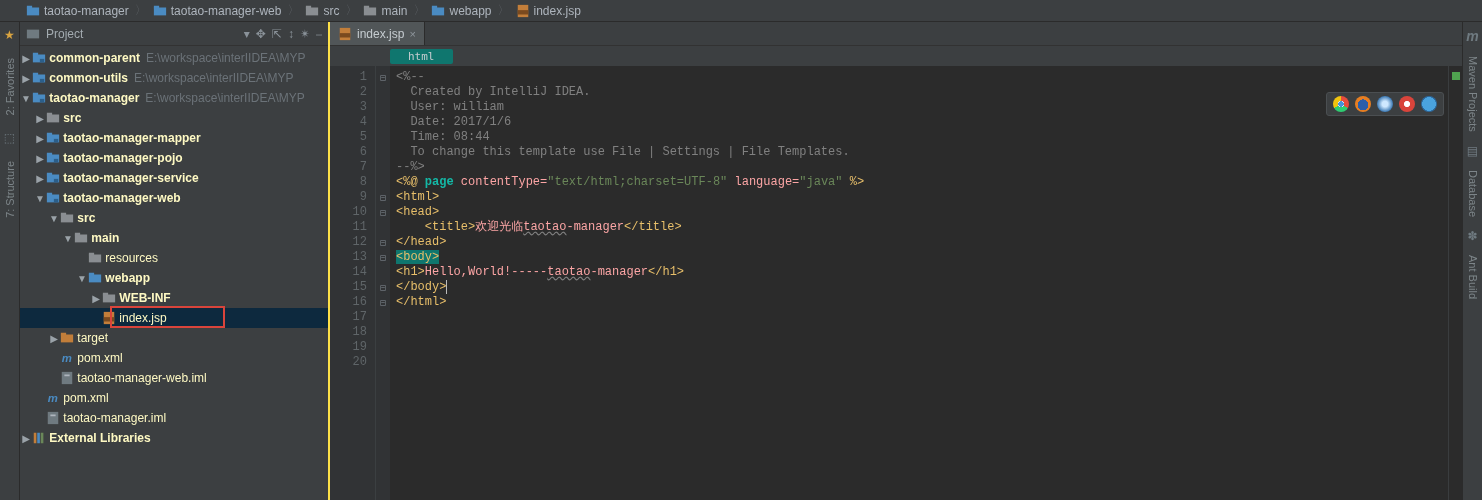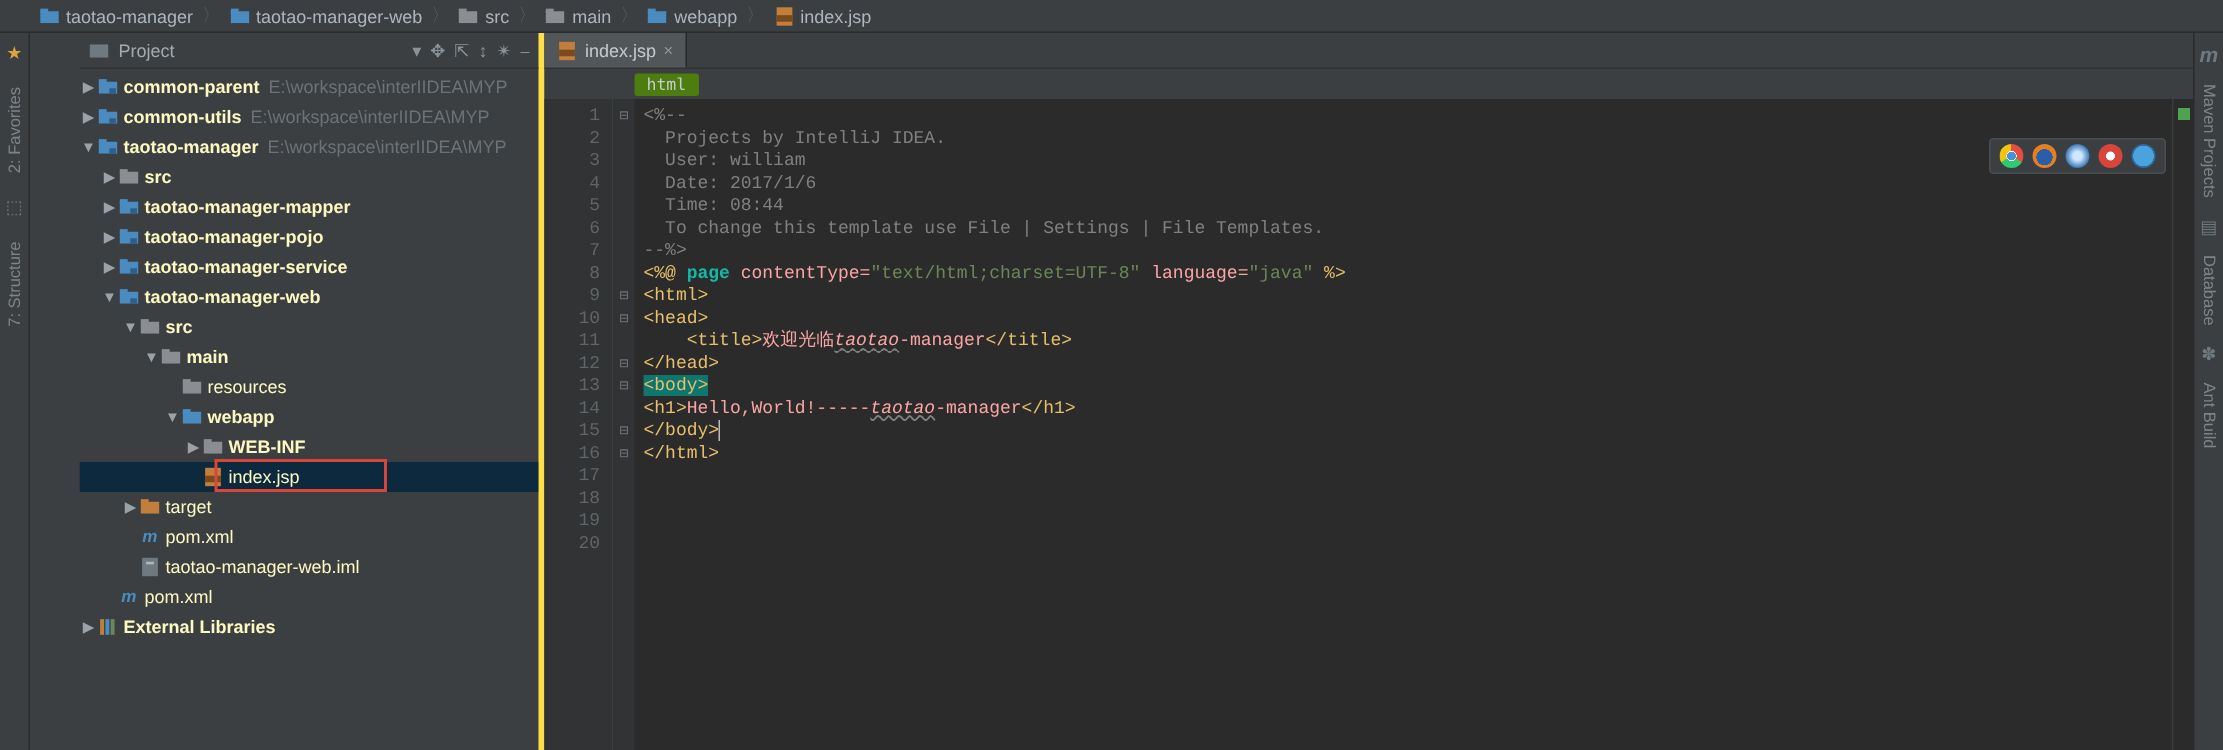--- a/index.html
+++ b/index.html
@@ -14,21 +14,21 @@
 .mainrow { display: flex; flex: 1; min-height: 0; }
 
 .leftbar { width: 20px; background: #3c3f41; border-right: 1px solid #2b2b2b; display: flex; flex-direction: column; align-items: center; gap: 10px; padding-top: 6px; }
 .leftbar .vtext { writing-mode: vertical-rl; transform: rotate(180deg); font-size: 11px; color: #7d8589; padding: 6px 0; cursor: pointer; }
 .leftbar .star { color: #d9a441; font-size: 12px; }
 
 .rightbar { width: 20px; background: #3c3f41; border-left: 1px solid #2b2b2b; display: flex; flex-direction: column; align-items: center; gap: 8px; padding-top: 6px; }
 .rightbar .m { font-style: italic; font-weight: bold; color: #6f7a80; font-size: 14px; }
 .rightbar .vtext { writing-mode: vertical-rl; font-size: 11px; color: #7d8589; padding: 4px 0; cursor: pointer; }
 
-.projpanel { width: 310px; background: #3c3f41; border-right: 4px solid #fde047; display: flex; flex-direction: column; margin-left: 33px; }
+.projpanel { width: 310px; background: #3c3f41; border-right: 2px solid #fde047; display: flex; flex-direction: column; }
 .projhdr { display: flex; align-items: center; height: 24px; border-bottom: 1px solid #323232; padding: 0 6px; gap: 6px; color: #a3abb0; }
 .projhdr .title { flex: 1; display: flex; align-items: center; gap: 6px; }
 .projhdr .hicons { display: flex; gap: 6px; color: #8a9299; }
 .projhdr .hicons span { cursor: pointer; font-size: 12px; }
 .tree { flex: 1; overflow: hidden; padding-top: 2px; }
 .tree .node { display: flex; align-items: center; height: 20px; white-space: nowrap; overflow: hidden; cursor: pointer; }
 .tree .indent { display: inline-block; width: 14px; }
 .tree .arrow { width: 12px; display: inline-flex; justify-content: center; color: #9aa2a8; font-size: 10px; }
 .tree .arrow.blank { color: transparent; }
 .tree .lab { color: #fef9c3; font-weight: bold; }
@@ -45,32 +45,32 @@
 .fold { width: 14px; background: #313335; padding-top: 4px; font-family: monospace; font-size: 10px; color: #6c7379; line-height: 15px; text-align: center; }
 .code { flex: 1; padding: 4px 6px 0 6px; font-family: "Consolas","Courier New",monospace; font-size: 12px; line-height: 15px; color: #a9b7c6; white-space: pre; overflow: hidden; }
 .rmargin { width: 14px; background: #2b2b2b; border-left: 1px solid #3a3d3f; }
 .rmargin .mark { width: 8px; height: 8px; background: #4fa24f; margin: 6px auto 0; }
 
 .cgrey { color: #808080; }
 .ckey { color: #14b8a6; font-weight: bold; }
 .cstr { color: #6a8759; }
 .ctag { color: #e8bf6a; }
 .ctxt { color: #fca5a5; }
-.cul { text-decoration: underline wavy #808080; font-style: italic; }
+.cul { text-decoration: underline wavy #808080; }
 
 .browsers { position: absolute; right: 18px; top: 26px; background: #3c3f41; border: 1px solid #4b4f52; border-radius: 3px; display: flex; gap: 6px; padding: 3px 6px; }
 .browsers span { width: 16px; height: 16px; border-radius: 8px; display: inline-block; }
 .bchrome { background: radial-gradient(circle at 50% 50%, #4a90d9 25%, #fff 26% 30%, transparent 31%), conic-gradient(#e74c3c 0 120deg,#2ecc71 120deg 240deg,#f1c40f 240deg 360deg); }
 .bfirefox { background: radial-gradient(circle at 50% 55%, #2a5eaa 45%, #e67e22 46%); }
 .bsafari { background: radial-gradient(circle,#cfe8ff 25%,#3b78b3 70%); position: relative; }
 .bopera { background: radial-gradient(ellipse at center,#fff 25%,#d9443b 28%); }
 .bie { background: radial-gradient(circle,#4aa3df 60%,#2c6aa0 62%); }
 
 .ctxline { height: 20px; background: #3c3f41; display: flex; align-items: center; padding-left: 60px; }
-.ctxbadge { background: #4d7c0f; color: #c5ccd0; font-family: monospace; font-size: 11px; padding: 1px 8px; border-radius: 2px; }
+.ctxbadge { background: #0f766e; color: #c5ccd0; font-family: monospace; font-size: 11px; padding: 1px 18px; border-radius: 2px; }
 
 svg.ficon { width: 14px; height: 14px; }
 
 .treewrap { position: relative; }
 .redbox { position: absolute; border: 2px solid #d9443b; pointer-events: none; }
 </style>
 </head>
 <body>
 
 <div class="root">
@@ -383,20 +383,31 @@
             <span class="indent"></span>
             <span class="arrow blank">&nbsp;</span>
             <span class="ico">
               <svg class="ficon" viewBox="0 0 16 16">
                 <text x="2" y="12" font-size="13" font-style="italic" font-weight="bold" fill="#4a8bc2">m</text>
               </svg>
             </span>
             <span class="lab norm">&nbsp;pom.xml</span>
           </div>
           <div class="node">
+            <span class="indent"></span>
+            <span class="arrow blank">&nbsp;</span>
+            <span class="ico">
+              <svg class="ficon" viewBox="0 0 16 16">
+                <rect x="2" y="1" width="12" height="14" fill="#6f7a80"></rect>
+                <rect x="5" y="4" width="6" height="2" fill="#aeb5bd"></rect>
+              </svg>
+            </span>
+            <span class="lab norm">&nbsp;taotao-manager.iml</span>
+          </div>
+          <div class="node">
             <span class="arrow">▶</span>
             <span class="ico">
               <svg class="ficon" viewBox="0 0 16 16">
                 <rect x="2" y="2" width="3" height="12" fill="#c27e3a"></rect>
                 <rect x="6" y="2" width="3" height="12" fill="#4a8bc2"></rect>
                 <rect x="10" y="2" width="3" height="12" fill="#6a8759"></rect>
               </svg>
             </span>
             <span class="lab">&nbsp;External Libraries</span>
           </div>
@@ -459,21 +470,21 @@
             <div>⊟</div>
             <div>&nbsp;</div>
             <div>⊟</div>
             <div>⊟</div>
             <div>&nbsp;</div>
             <div>&nbsp;</div>
             <div>&nbsp;</div>
             <div>&nbsp;</div>
           </div>
         <div class="code"><span class="cgrey">&lt;%--</span>
-<span class="cgrey">  Projects by IntelliJ IDEA.</span>
+<span class="cgrey">  Created by IntelliJ IDEA.</span>
 <span class="cgrey">  User: william</span>
 <span class="cgrey">  Date: 2017/1/6</span>
 <span class="cgrey">  Time: 08:44</span>
 <span class="cgrey">  To change this template use File | Settings | File Templates.</span>
 <span class="cgrey">--%&gt;</span>
 <span class="ctag">&lt;%@ </span><span class="ckey">page </span><span class="ctxt">contentType=</span><span class="cstr">"text/html;charset=UTF-8" </span><span class="ctxt">language=</span><span class="cstr">"java" </span><span class="ctag">%&gt;</span>
 <span class="ctag">&lt;html&gt;</span>
 <span class="ctag">&lt;head&gt;</span>
 <span class="ctag">    &lt;title&gt;</span><span class="ctxt">欢迎光临</span><span class="ctxt cul">taotao</span><span class="ctxt">-manager</span><span class="ctag">&lt;/title&gt;</span>
 <span class="ctag">&lt;/head&gt;</span>

